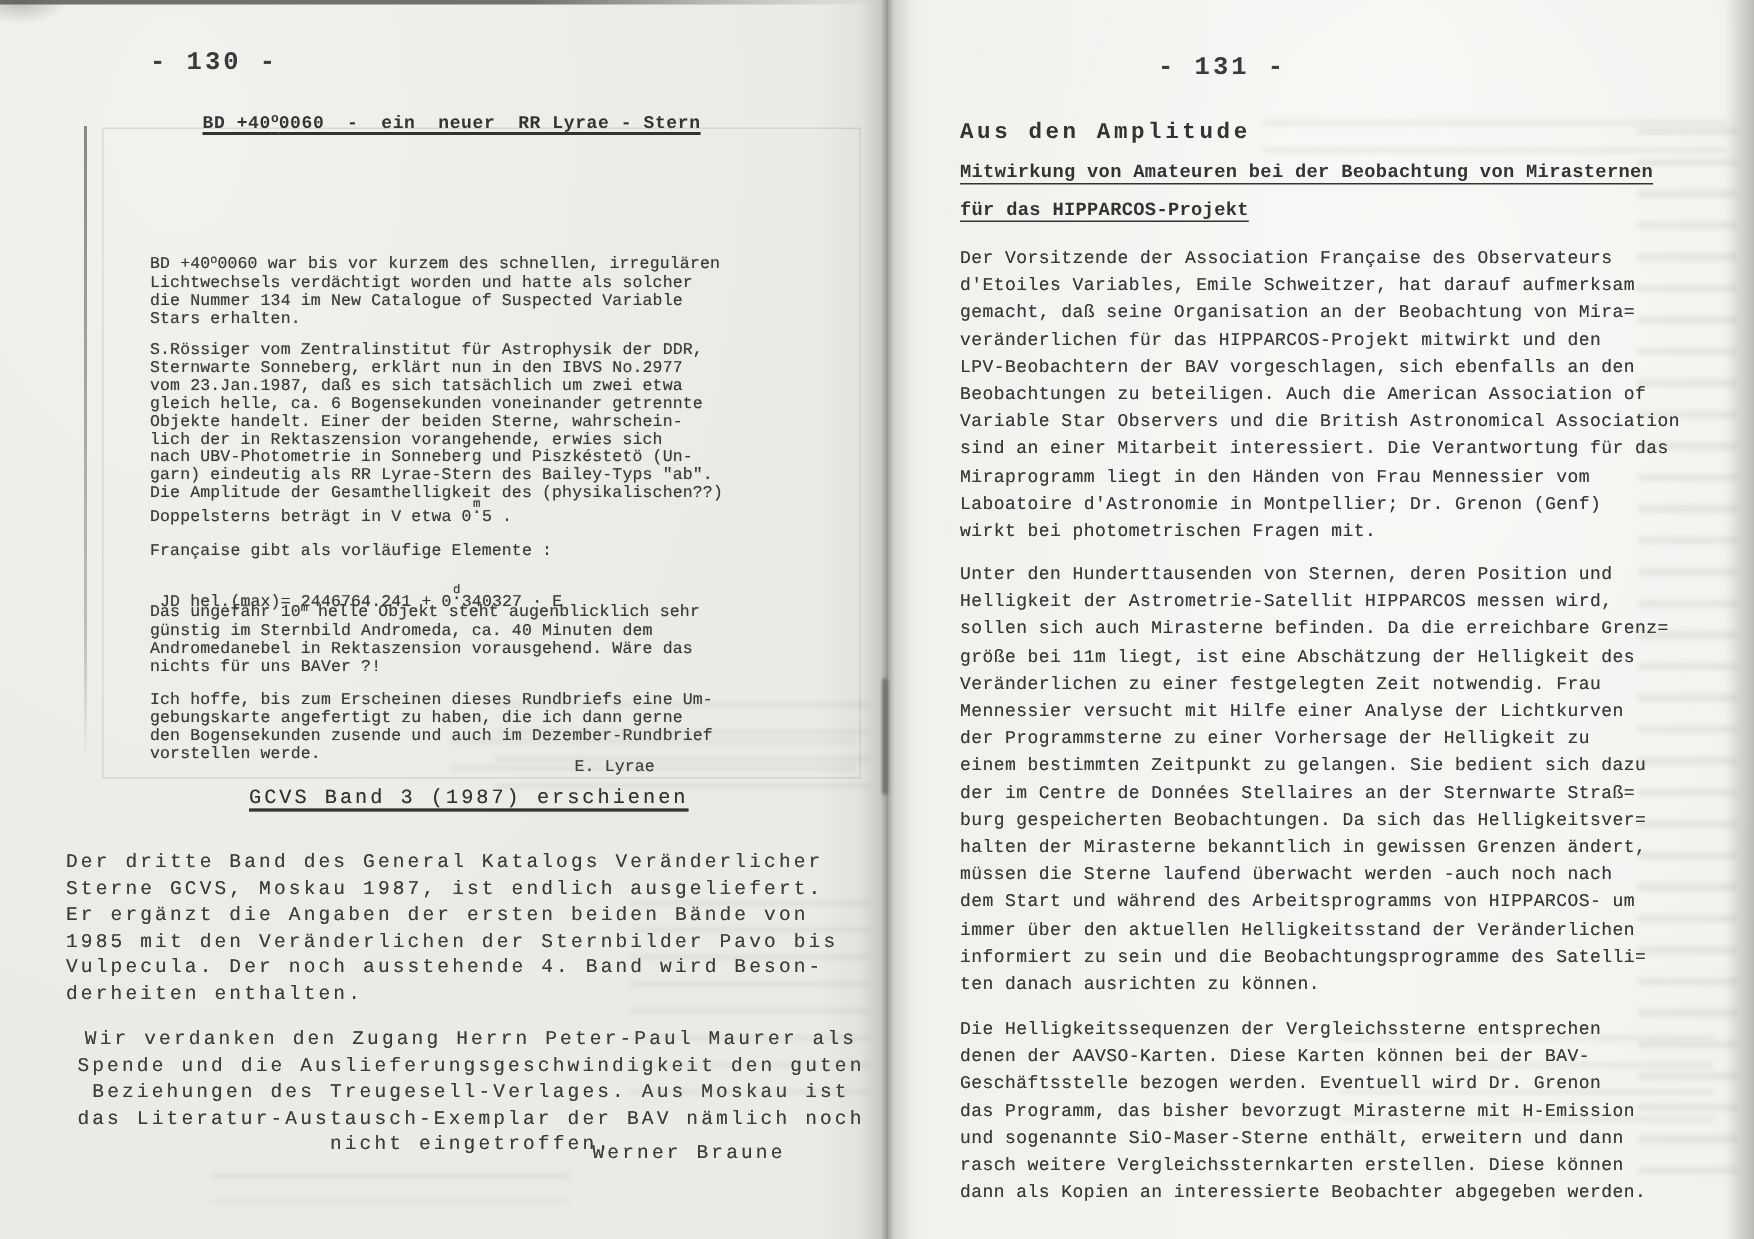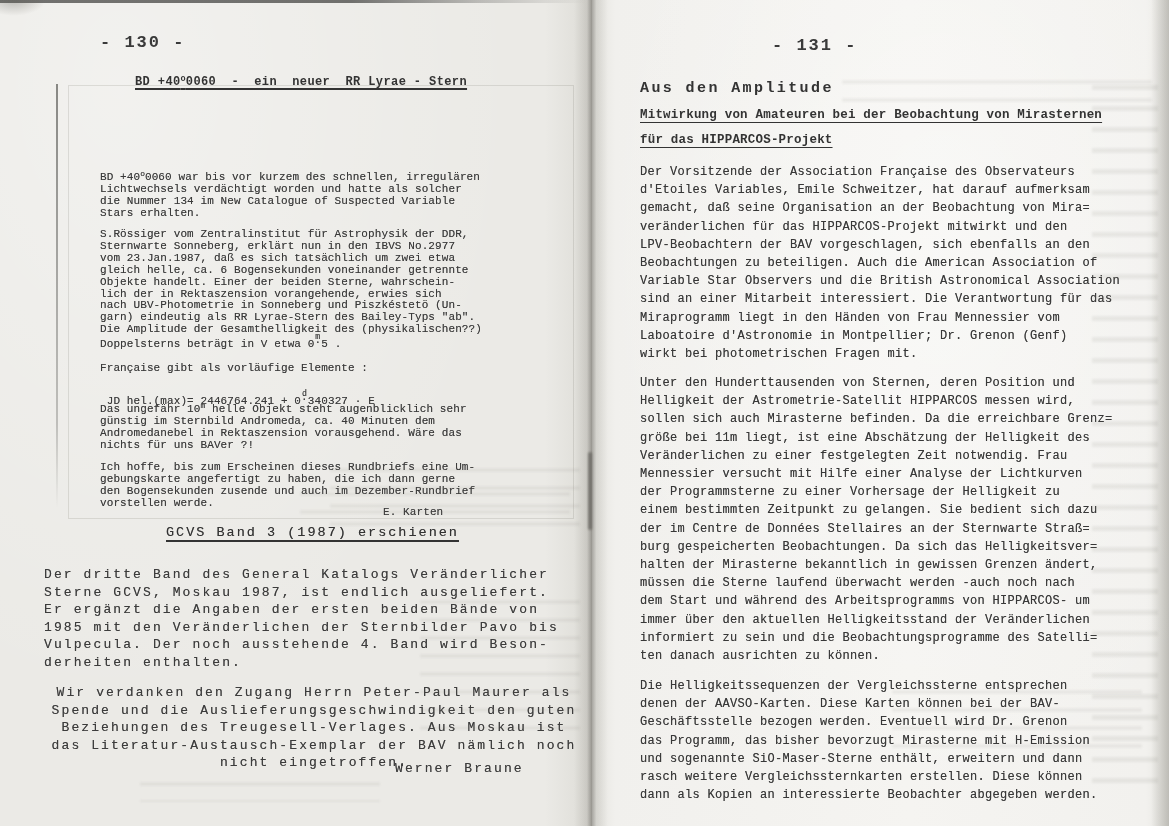--- a/index.html
+++ b/index.html
@@ -107,21 +107,21 @@
     <div class="tw a1" style="left:100px;top:352px;width:400px;"><span>Das ungefähr 10</span><sup class="spc">m</sup><span> helle Objekt steht augenblicklich sehr
 günstig im Sternbild Andromeda, ca. 40 Minuten dem
 Andromedanebel in Rektaszension vorausgehend. Wäre das
 nichts für uns BAVer ?!</span></div>
 
     <div class="tw a1" style="left:100px;top:414px;width:410px;">Ich hoffe, bis zum Erscheinen dieses Rundbriefs eine Um-
 gebungskarte angefertigt zu haben, die ich dann gerne
 den Bogensekunden zusende und auch im Dezember-Rundbrief
 vorstellen werde.</div>
 
-    <div class="tw a1" style="left:383px;top:459px;">E. Karten</div>
+    <div class="tw a1" style="left:383px;top:459px;">E. Lyrae</div>
 
     <div class="tw gt" style="left:45px;top:525px;width:535px;">GCVS Band 3 (1987) erschienen</div>
 
     <div class="tw g" style="left:44px;top:566px;width:540px;">Der dritte Band des General Katalogs Veränderlicher
 Sterne GCVS, Moskau 1987, ist endlich ausgeliefert.
 Er ergänzt die Angaben der ersten beiden Bände von
 1985 mit den Veränderlichen der Sternbilder Pavo bis
 Vulpecula. Der noch ausstehende 4. Band wird Beson-
 derheiten enthalten.</div>
 

